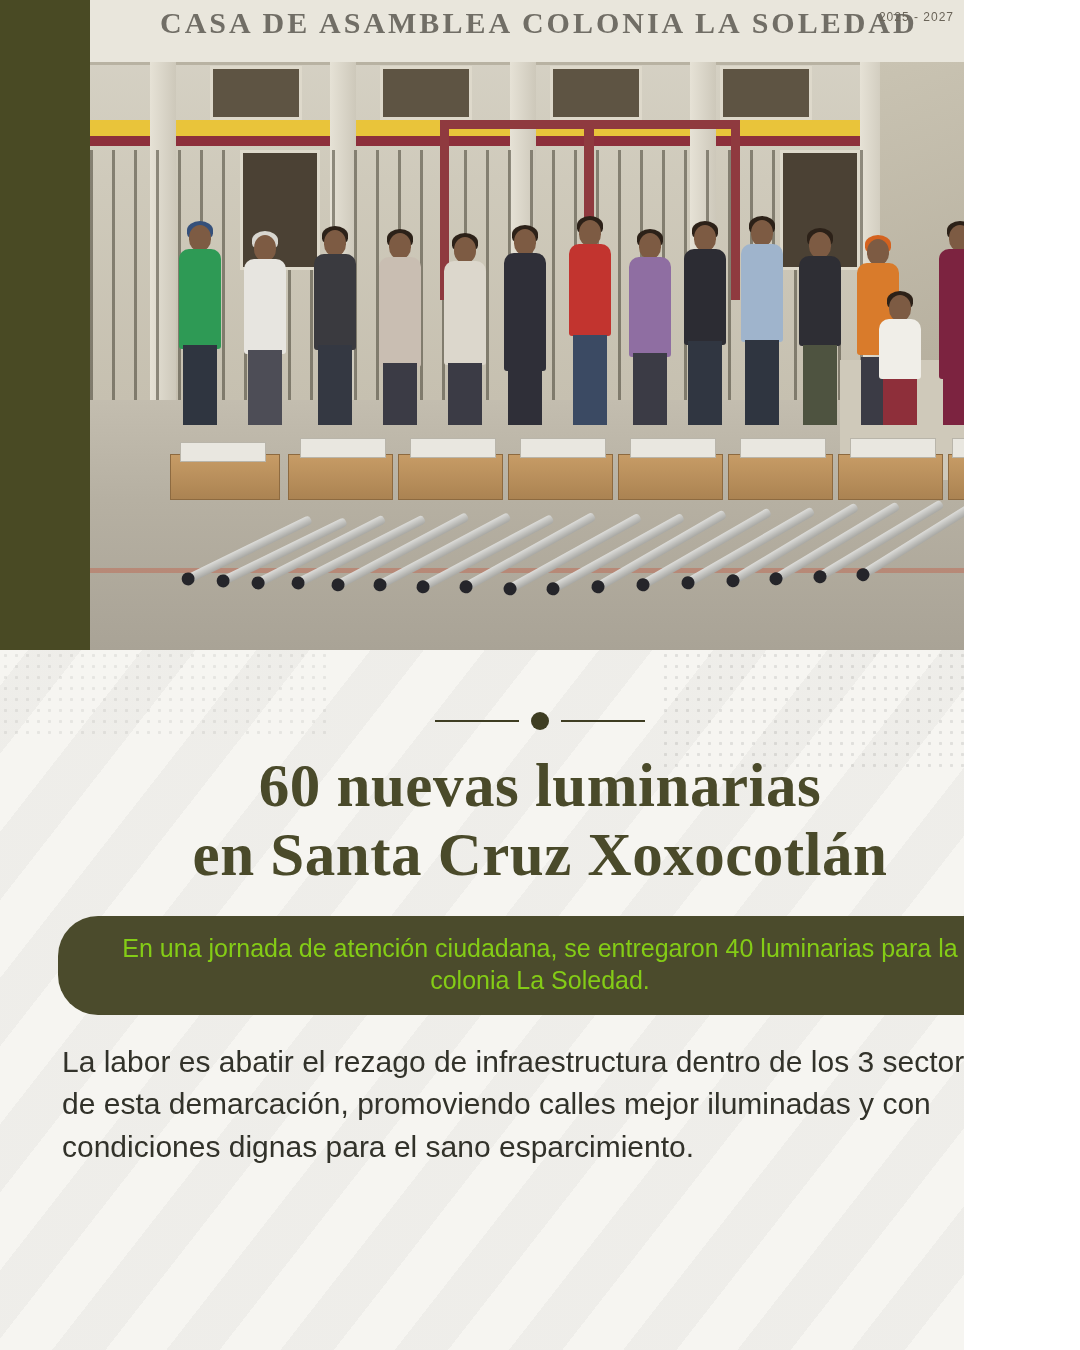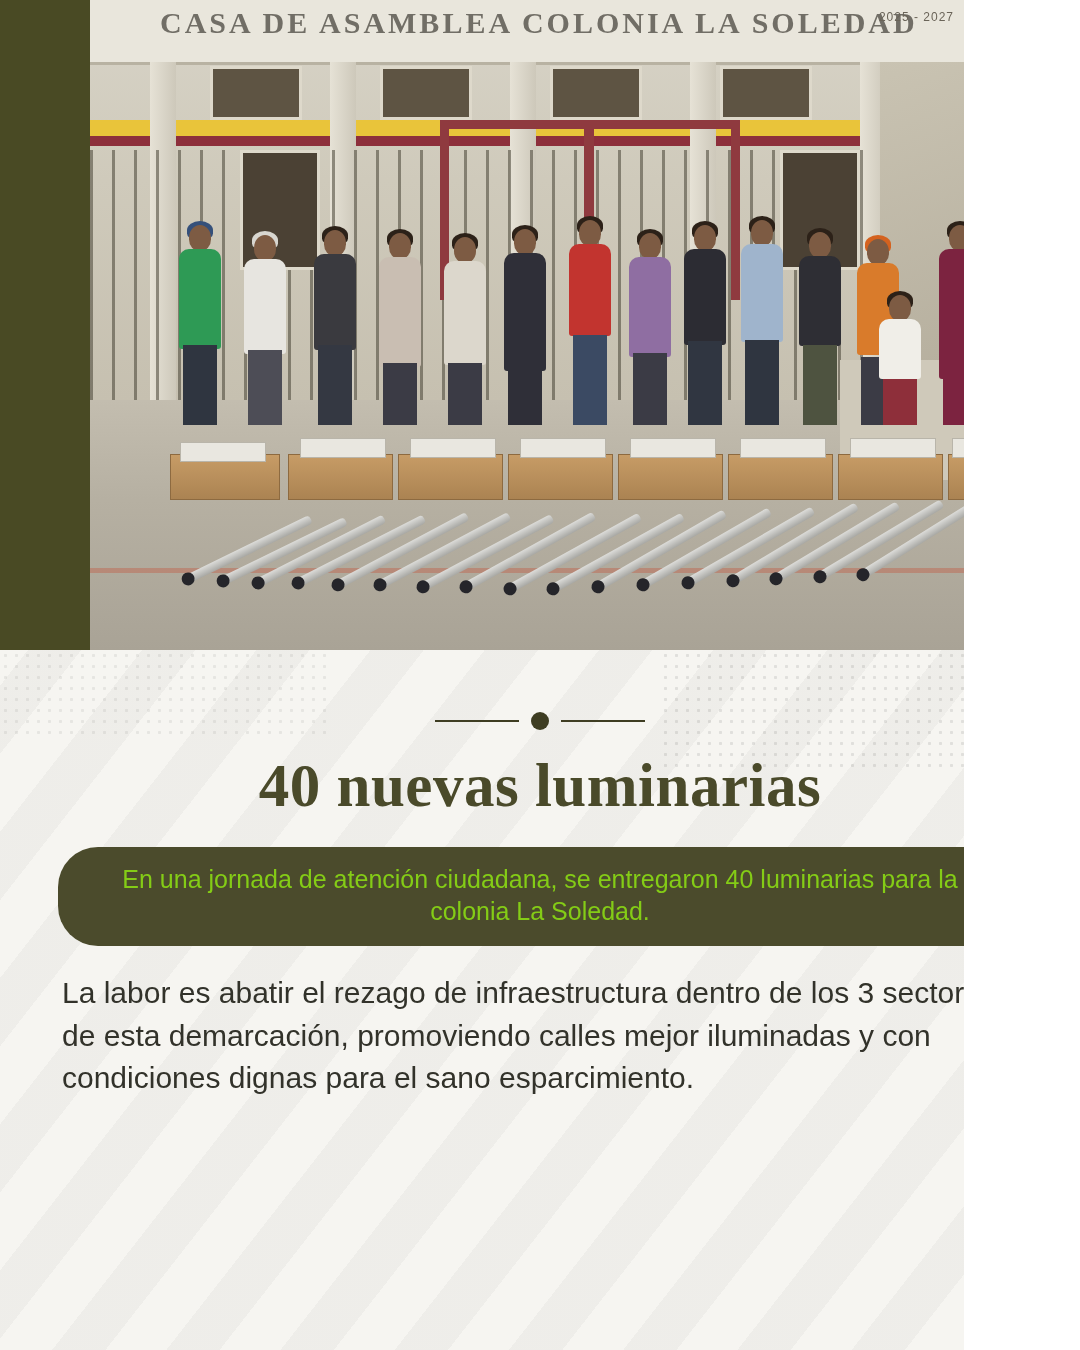--- a/index.html
+++ b/index.html
@@ -603,21 +603,22 @@
     <div class="dots"></div>
     <div class="dots-left"></div>
 
     <div class="divider">
       <span class="line l"></span>
       <span class="dot"></span>
       <span class="line r"></span>
     </div>
 
     <h1 class="headline">
-      <span class="line">40 nuevas luminarias</span>
+      <span class="line">60 nuevas luminarias</span>
+      <span class="line">en Santa Cruz Xoxocotlán</span>
     </h1>
 
     <div class="subbar">En una jornada de atención ciudadana, se entregaron 40 luminarias para la colonia La Soledad.</div>
 
     <p class="bodytext">La labor es abatir el rezago de infraestructura dentro de los 3 sectores de esta demarcación, promoviendo calles mejor iluminadas y con condiciones dignas para el sano esparcimiento.</p>
   </div>
 
 </div>
 
 </body></html>

